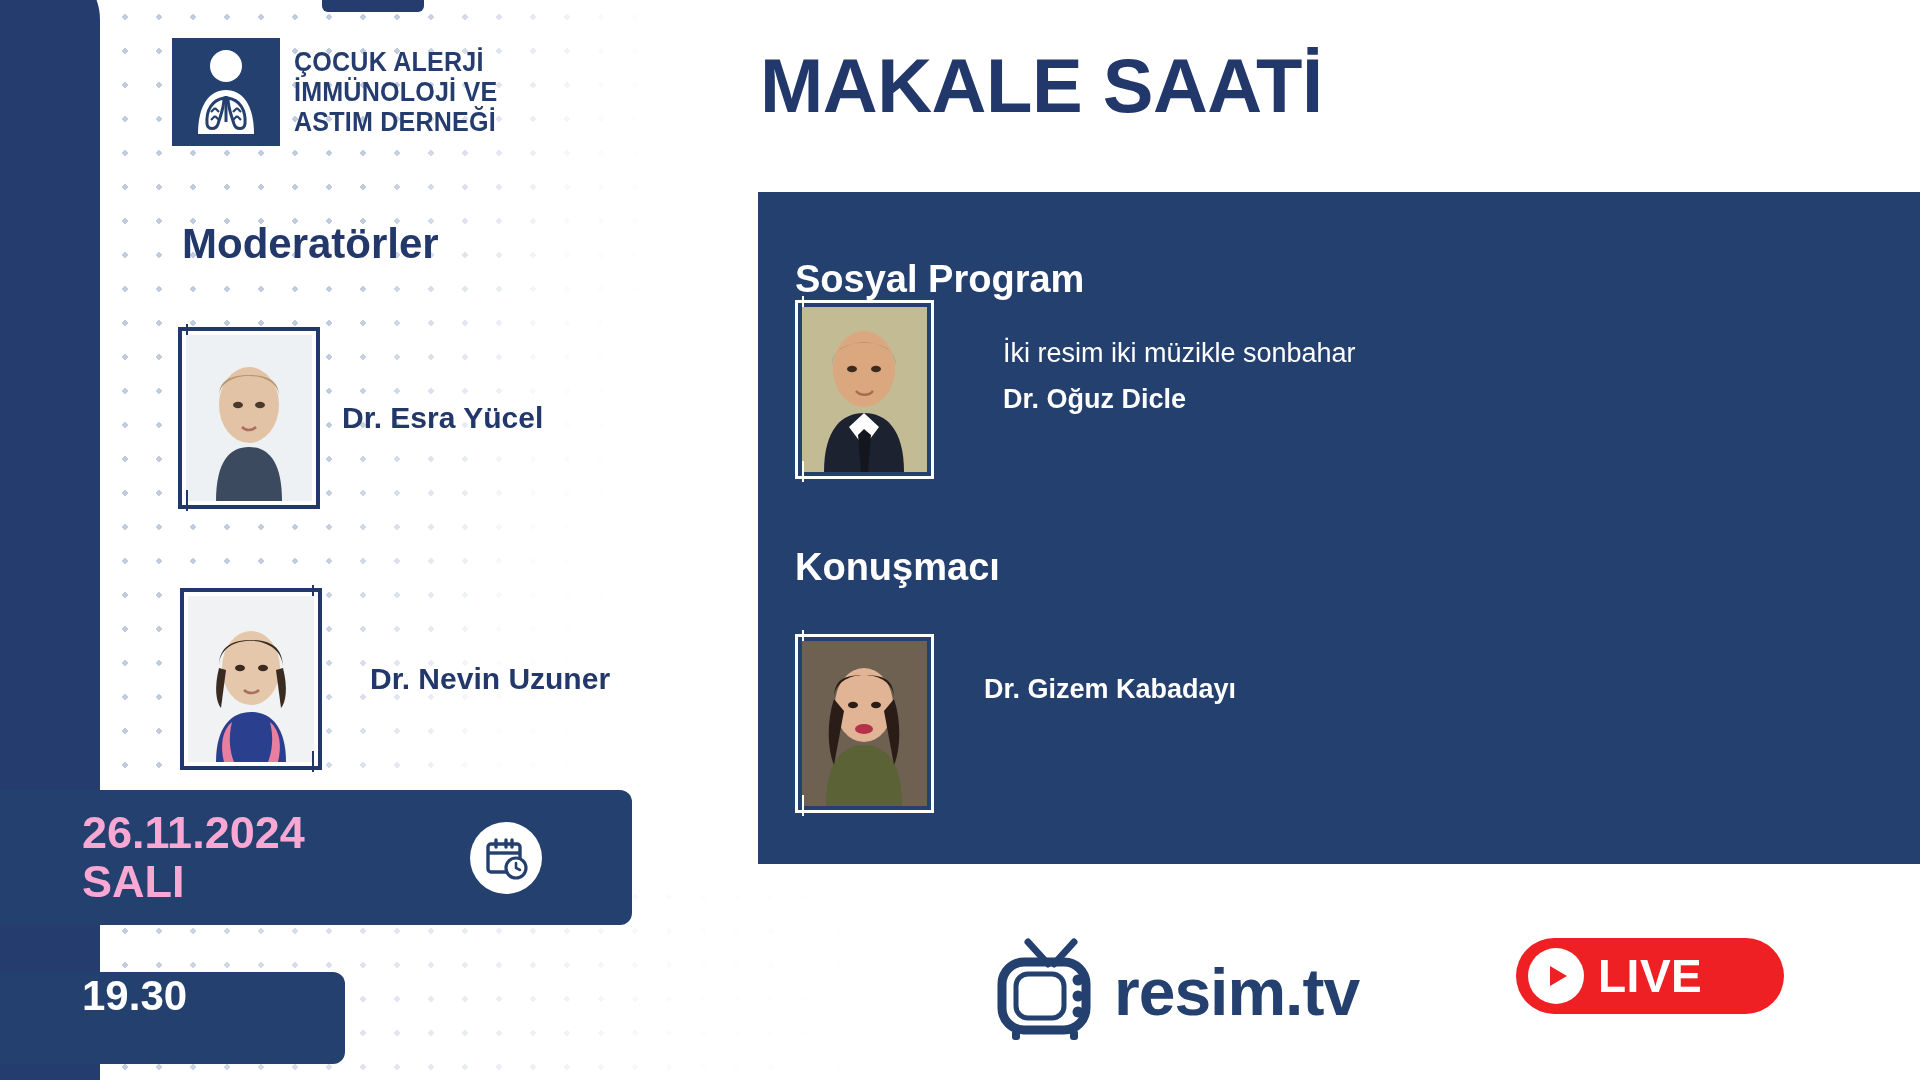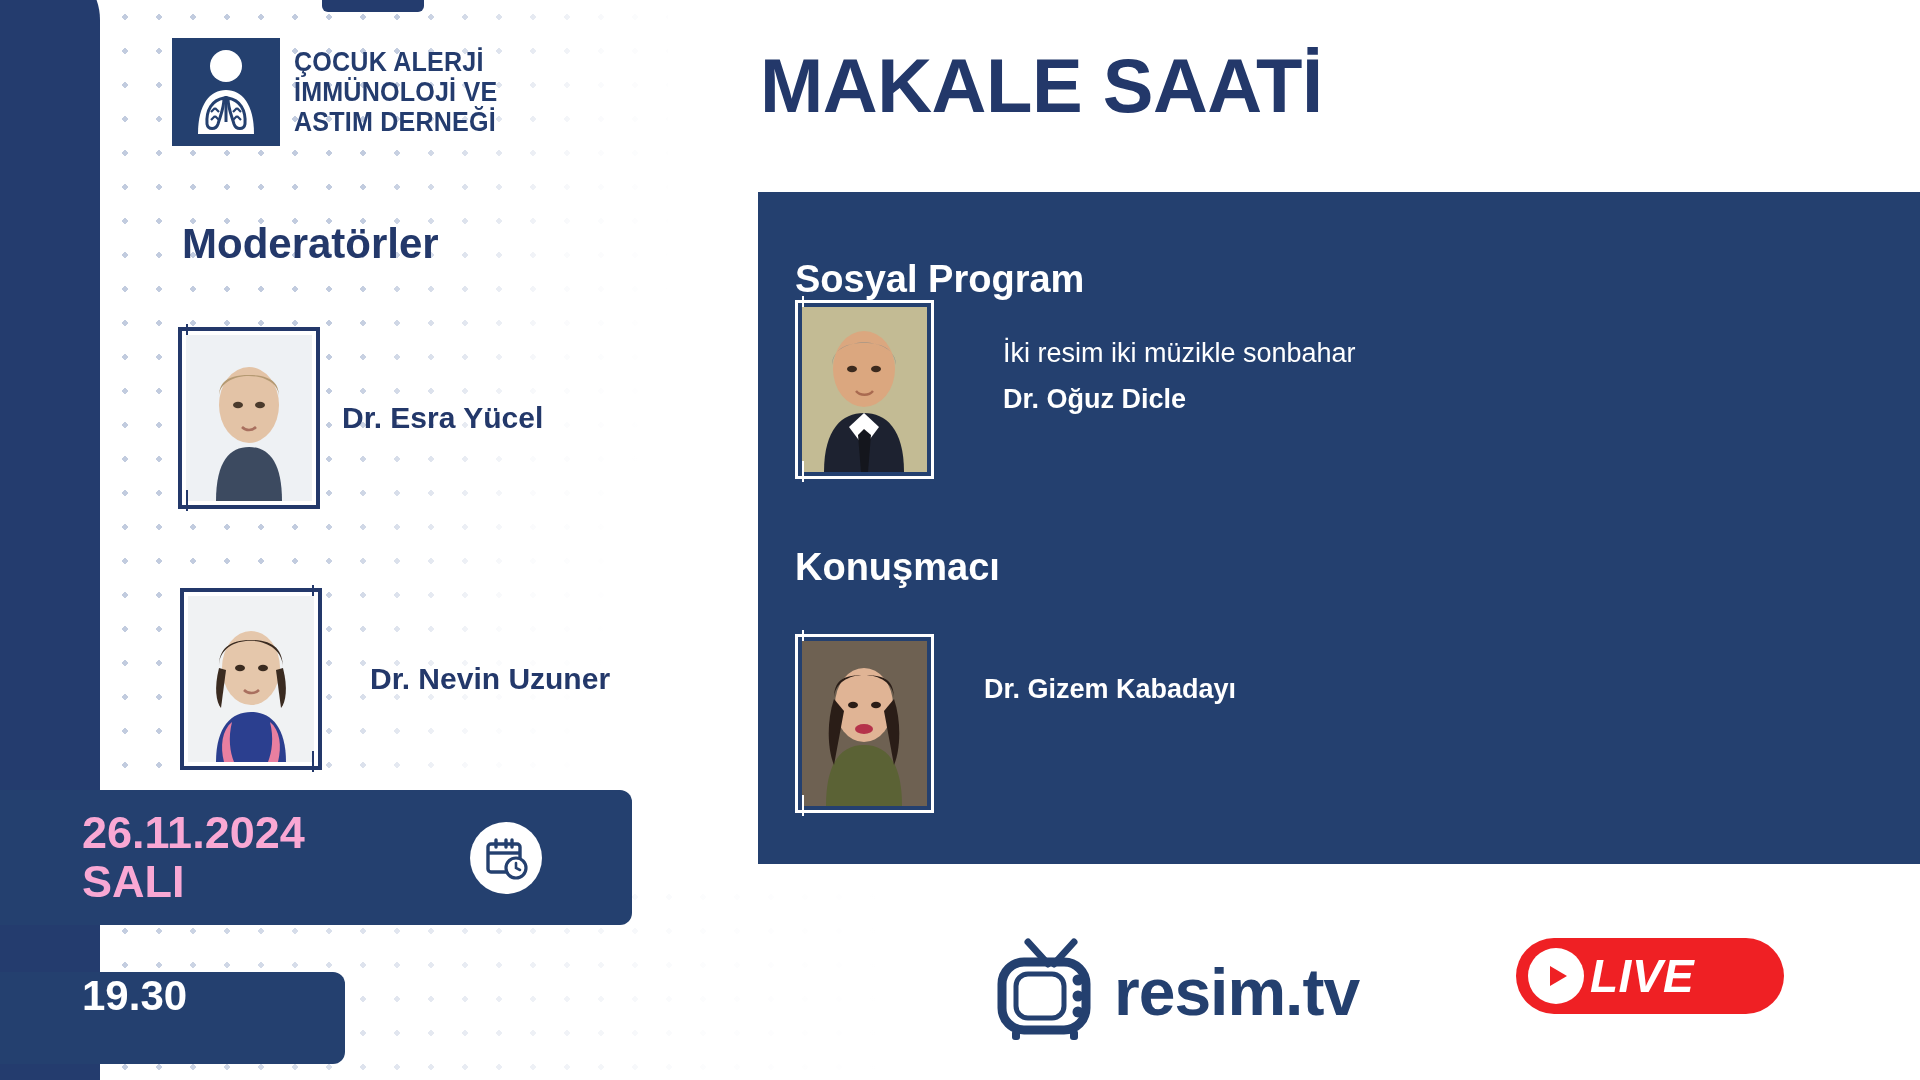--- a/index.html
+++ b/index.html
@@ -220,23 +220,22 @@
     font-size: 66px;
     font-weight: bold;
     letter-spacing: -1px;
   }
   #live-badge {
     position: absolute;
     left: 1516px; top: 938px;
     width: 268px; height: 76px;
     background: #ef2024;
     border-radius: 38px;
-    display: flex; align-items: center; gap: 6px;
+    display: flex; align-items: center; gap: 14px;
     padding-left: 12px;
-    font-style: italic;
   }
   #live-play {
     width: 56px; height: 56px;
     background: #ffffff;
     border-radius: 50%;
     display: flex; align-items: center; justify-content: center;
   }
   #live-text {
     color: #ffffff;
     font-size: 46px;

